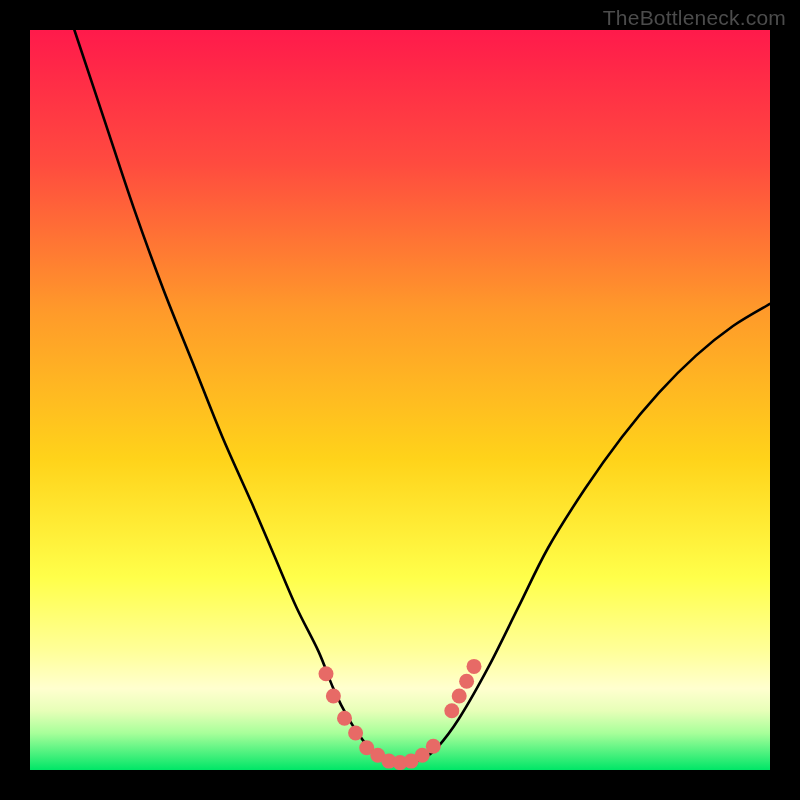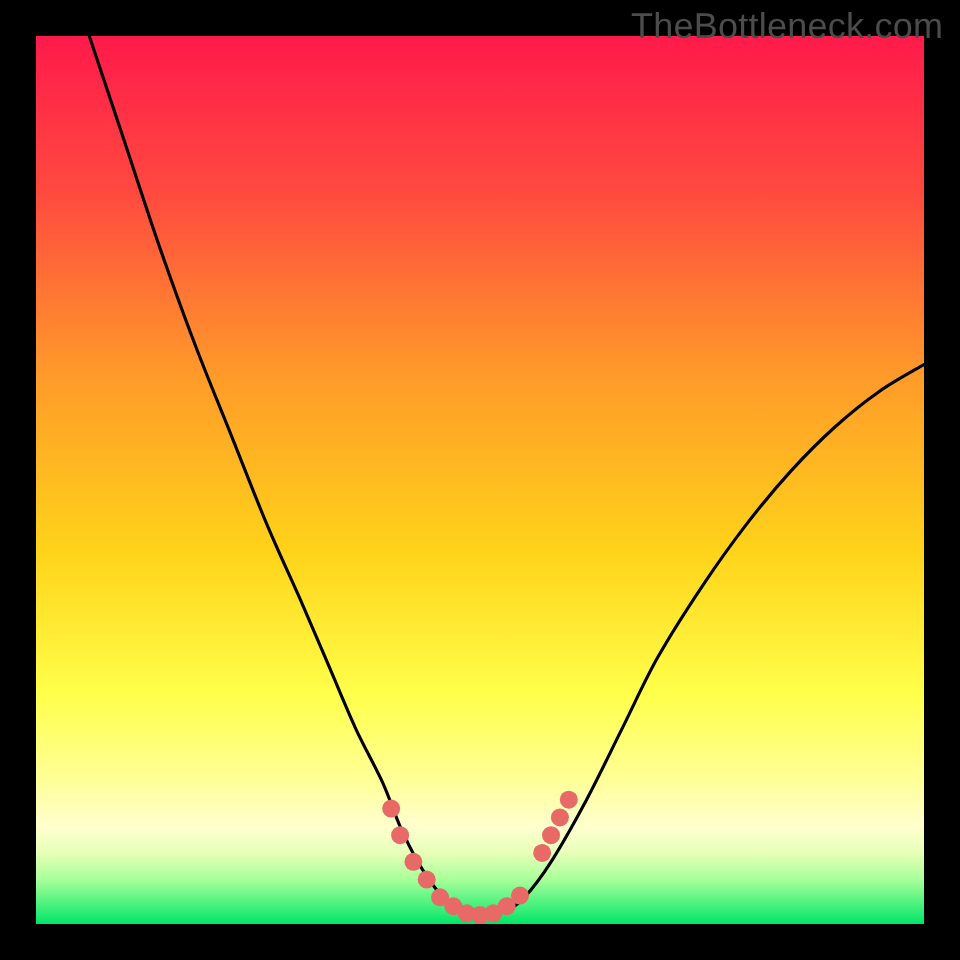--- a/index.html
+++ b/index.html
@@ -8,21 +8,21 @@
     position: relative;
     width: 800px;
     height: 800px;
     background: #000;
   }
   .watermark {
     position: absolute;
     top: 6px;
     right: 14px;
     font-family: Arial, Helvetica, sans-serif;
-    font-size: 30px;
+    font-size: 21px;
     color: #4c4c4c;
     letter-spacing: 0.2px;
     z-index: 10;
   }
   .plot {
     position: absolute;
     left: 30px;
     top: 30px;
     width: 740px;
     height: 740px;

